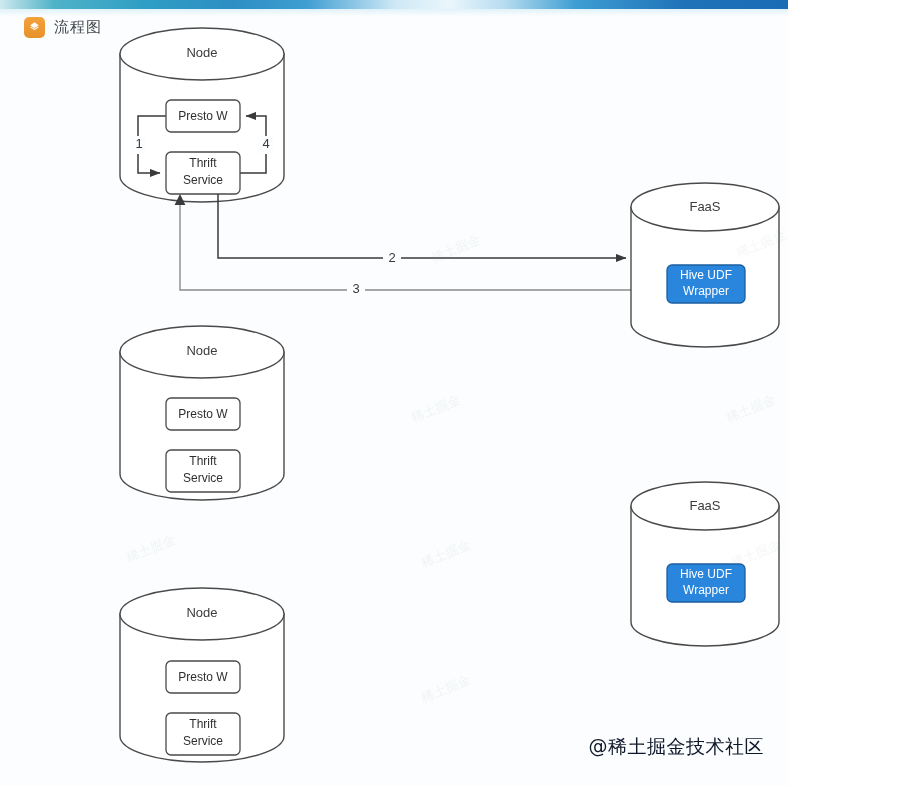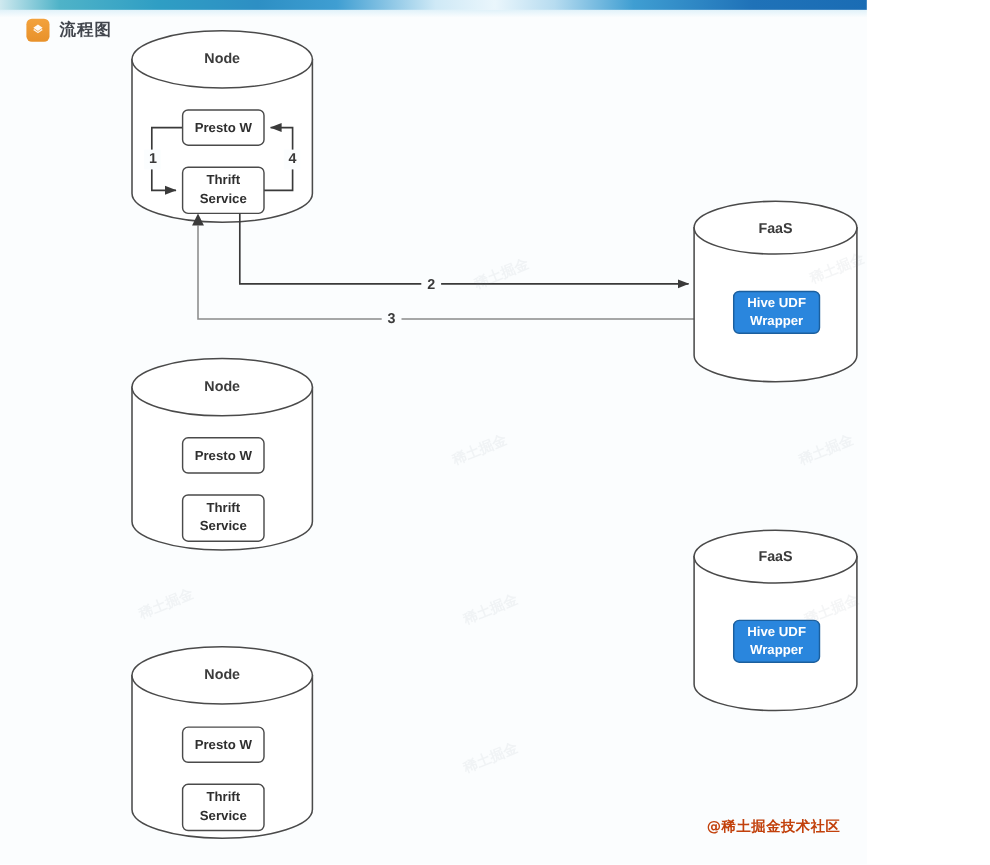--- a/index.html
+++ b/index.html
@@ -13,21 +13,20 @@
     background: #ffffff;
     font-family: "Liberation Sans", sans-serif;
     overflow: hidden;
   }
   #page {
     position: relative;
     width: 788px;
     height: 786px;
     background: #fbfdfe;
     overflow: hidden;
-    font-weight: bold;
   }
   
   #topbar {
     position: absolute;
     left: 0; top: 0;
     width: 900px;
     height: 9px;
     background: linear-gradient(90deg,
       #cfe9ef 0%,
       #4fb3c8 6%,
@@ -152,22 +151,22 @@
     transform: rotate(-22deg);
     white-space: nowrap;
     user-select: none;
     pointer-events: none;
   }
   #wm-corner {
     position: absolute;
     right: 24px;
     bottom: 26px;
     font-family: "DejaVu Sans", sans-serif;
-    font-size: 13px;
-    color: #c2410c;
+    font-size: 19px;
+    color: #0f172a;
     letter-spacing: 0.5px;
     white-space: nowrap;
     user-select: none;
   }
 </style>
 </head>
 <body>
 
 <div id="page">
 

